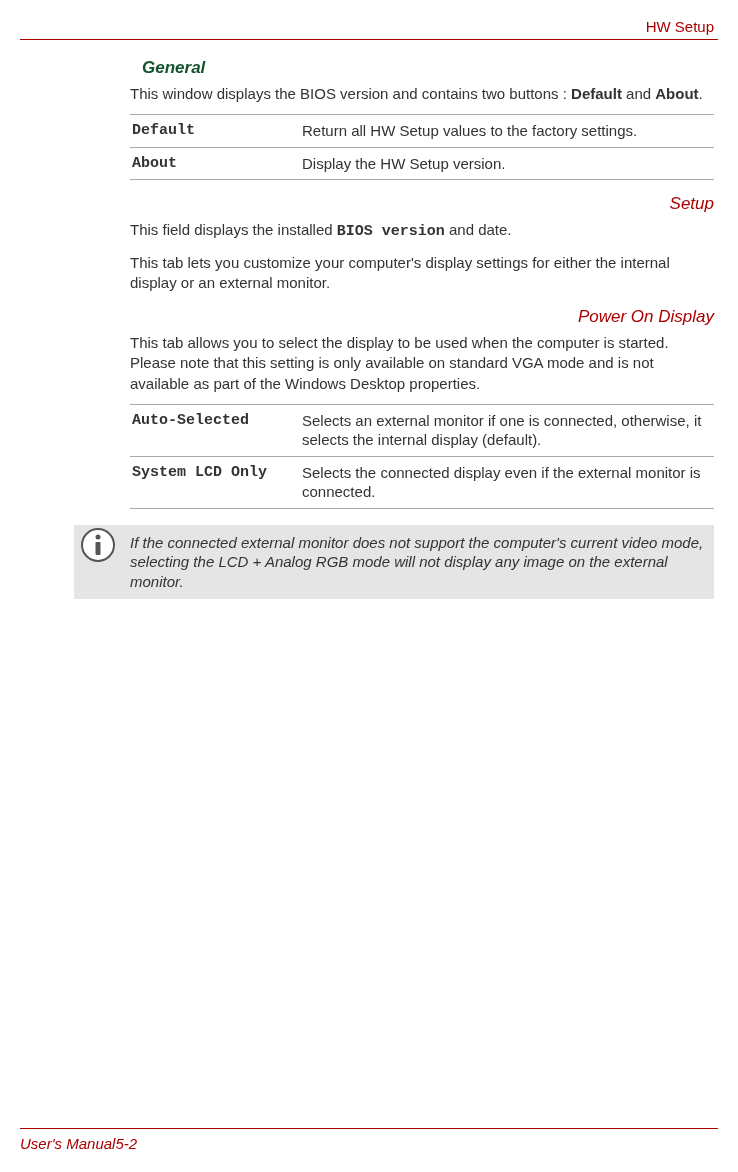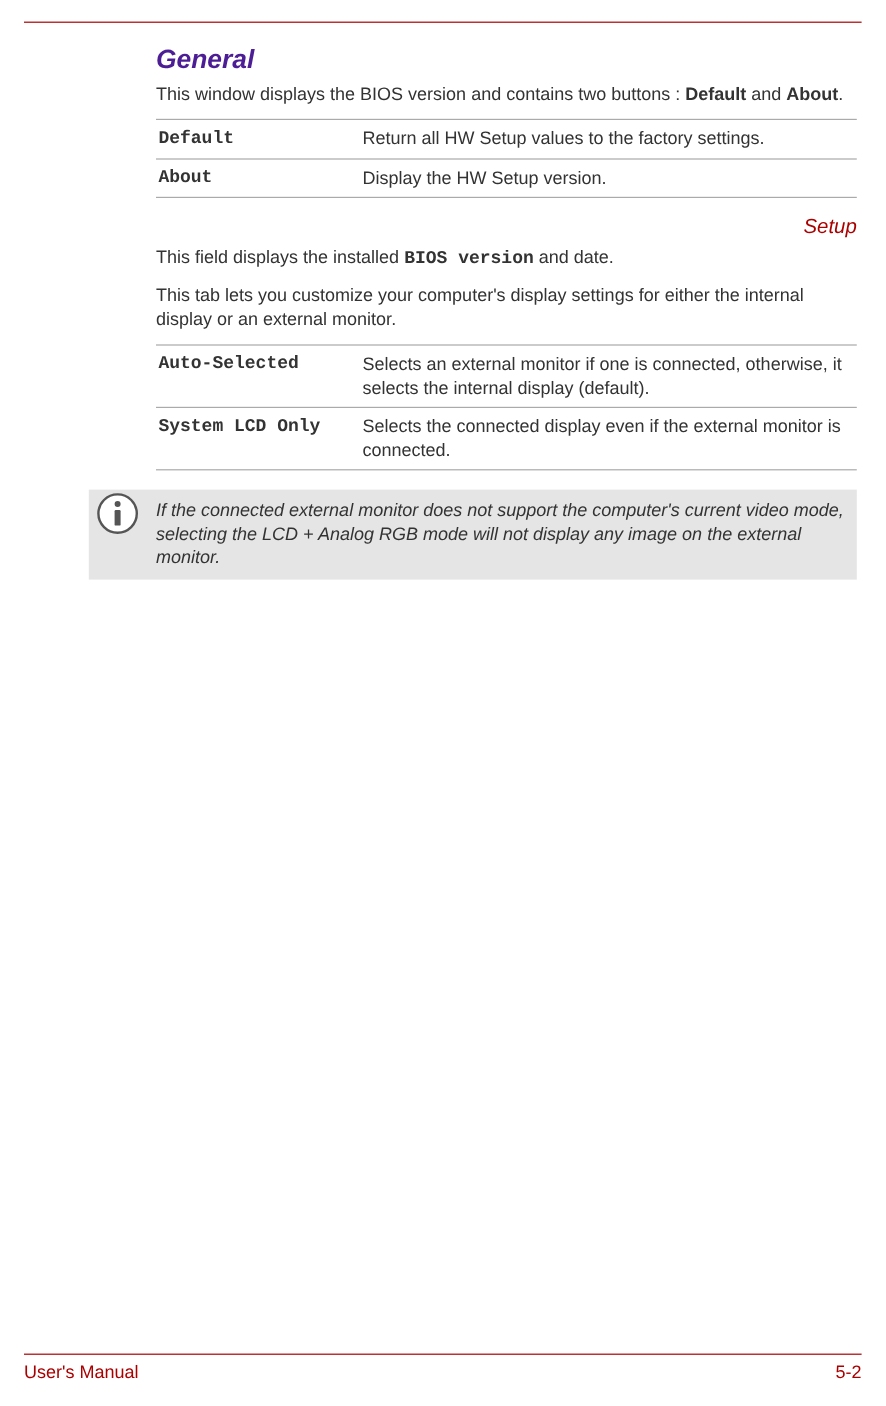--- a/index.html
+++ b/index.html
@@ -1,41 +1,42 @@
 <!DOCTYPE html>
 <html><head>
 <meta charset="utf-8">
 <style>
   * { box-sizing: border-box; margin: 0; padding: 0; }
   html, body { width: 738px; height: 1172px; background: #fff; font-family: Arial, Helvetica, sans-serif; color: #333; }
   .page { width: 738px; height: 1172px; position: relative; padding: 18px 20px 20px 20px; }
   .header-title { text-align: right; color: #a00; font-size: 15px; margin-bottom: 4px; padding-right: 4px; }
   .top-rule { border: none; border-top: 1.5px solid #a00; margin-bottom: 18px; }
   .content { margin-left: 110px; margin-right: 4px; }
-  .h-major { color: #4c1d95; font-style: italic; font-weight: bold; font-size: 22px; margin-top: 12px; margin-bottom: 6px; }
+  .h-major { color: #14532d; font-style: italic; font-weight: bold; font-size: 17px; margin-top: 12px; margin-bottom: 6px; margin-left: 12px; }
   .h-minor { color: #a00; font-style: italic; font-weight: normal; font-size: 17px; margin-top: 14px; margin-bottom: 6px; text-align: right; }
   .body-text { font-size: 15px; line-height: 1.35; margin-bottom: 10px; color: #333; }
   .body-text b, .body-text strong { font-weight: bold; }
   .mono { font-family: "Courier New", Courier, monospace; font-weight: bold; }
   .def-table { width: 100%; border-collapse: collapse; margin-bottom: 10px; }
   .def-table tr { border-top: 1px solid #aaa; border-bottom: 1px solid #aaa; }
   .def-table td { padding: 6px 4px 6px 2px; font-size: 15px; line-height: 1.3; vertical-align: top; }
   .def-table td.term { width: 170px; font-family: "Courier New", Courier, monospace; font-weight: bold; }
   .note-wrap { position: relative; margin-top: 16px; margin-left: -56px; margin-right: 0; }
   .note-box { background: #e5e5e5; padding: 8px 10px 8px 56px; font-style: italic; font-size: 15px; line-height: 1.3; }
   .note-icon { position: absolute; left: 6px; top: 2px; width: 36px; height: 36px; }
   .note-icon svg { width: 36px; height: 36px; }
   .footer { position: absolute; left: 20px; right: 20px; bottom: 20px; }
   .bottom-rule { border: none; border-top: 1.5px solid #a00; margin-bottom: 6px; }
-  .footer-row { display: flex; justify-content: space-between; color: #a00; font-size: 15px; }
+  .footer-row { display: flex; color: #a00; font-size: 15px; font-style: italic; }
 </style>
 </head>
 <body>
 
 <div class="page">
+  <div class="header-title">HW Setup</div>
   <hr class="top-rule">
 
   <div class="content">
 
     <div class="h-major">General</div>
     <p class="body-text">
       <span>This window displays the BIOS version and contains two buttons : </span><b>Default</b><span> and </span><b>About</b><span>.</span>
     </p>
     <table class="def-table">
       <tbody>
@@ -50,20 +51,22 @@
     </tbody>
       </table>
 
     <div class="h-minor">Setup</div>
     <p class="body-text">
       <span>This field displays the installed </span><span class="mono">BIOS version</span><span> and date.</span>
     </p>
 
     <p class="body-text">This tab lets you customize your computer's display settings for either the internal display or an external monitor.</p>
 
+    <div class="h-minor">Power On Display</div>
+    <p class="body-text">This tab allows you to select the display to be used when the computer is started. Please note that this setting is only available on standard VGA mode and is not available as part of the Windows Desktop properties.</p>
     <table class="def-table">
       <tbody>
           <tr>
         <td class="term">Auto-Selected</td>
         <td>Selects an external monitor if one is connected, otherwise, it selects the internal display (default).</td>
       </tr>
       <tr>
         <td class="term">System LCD Only</td>
         <td>Selects the connected display even if the external monitor is connected.</td>
       </tr>

